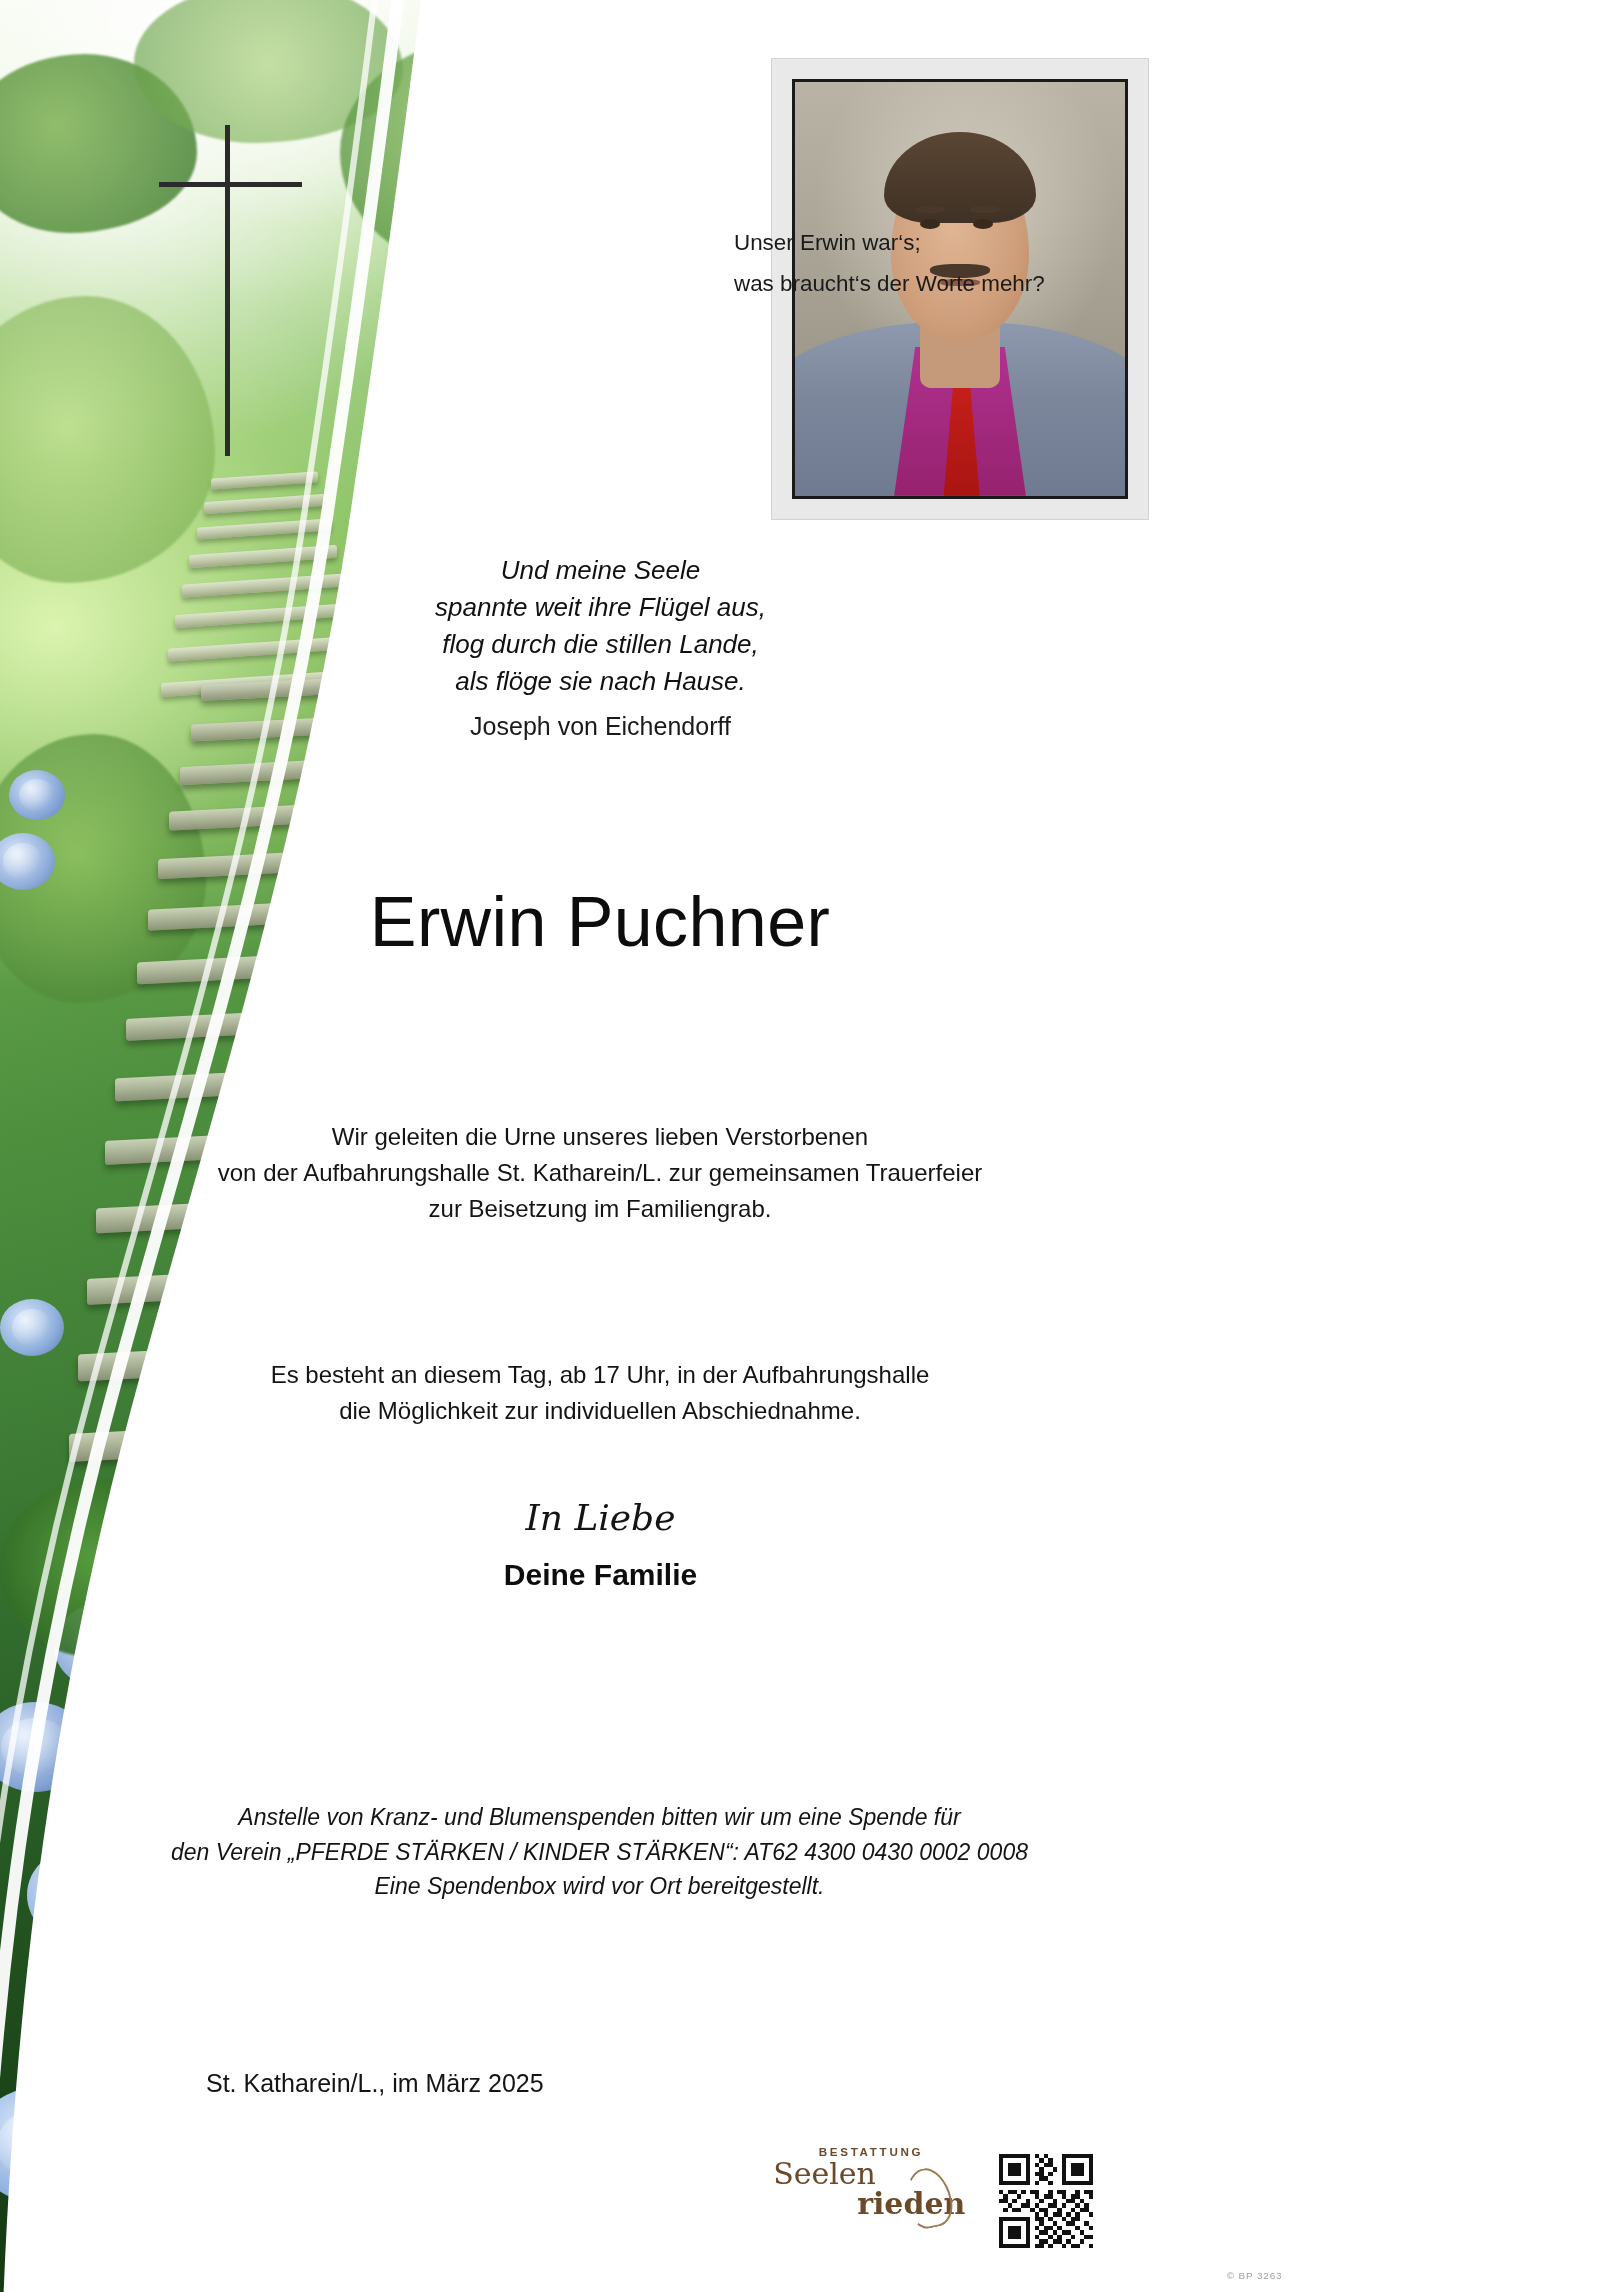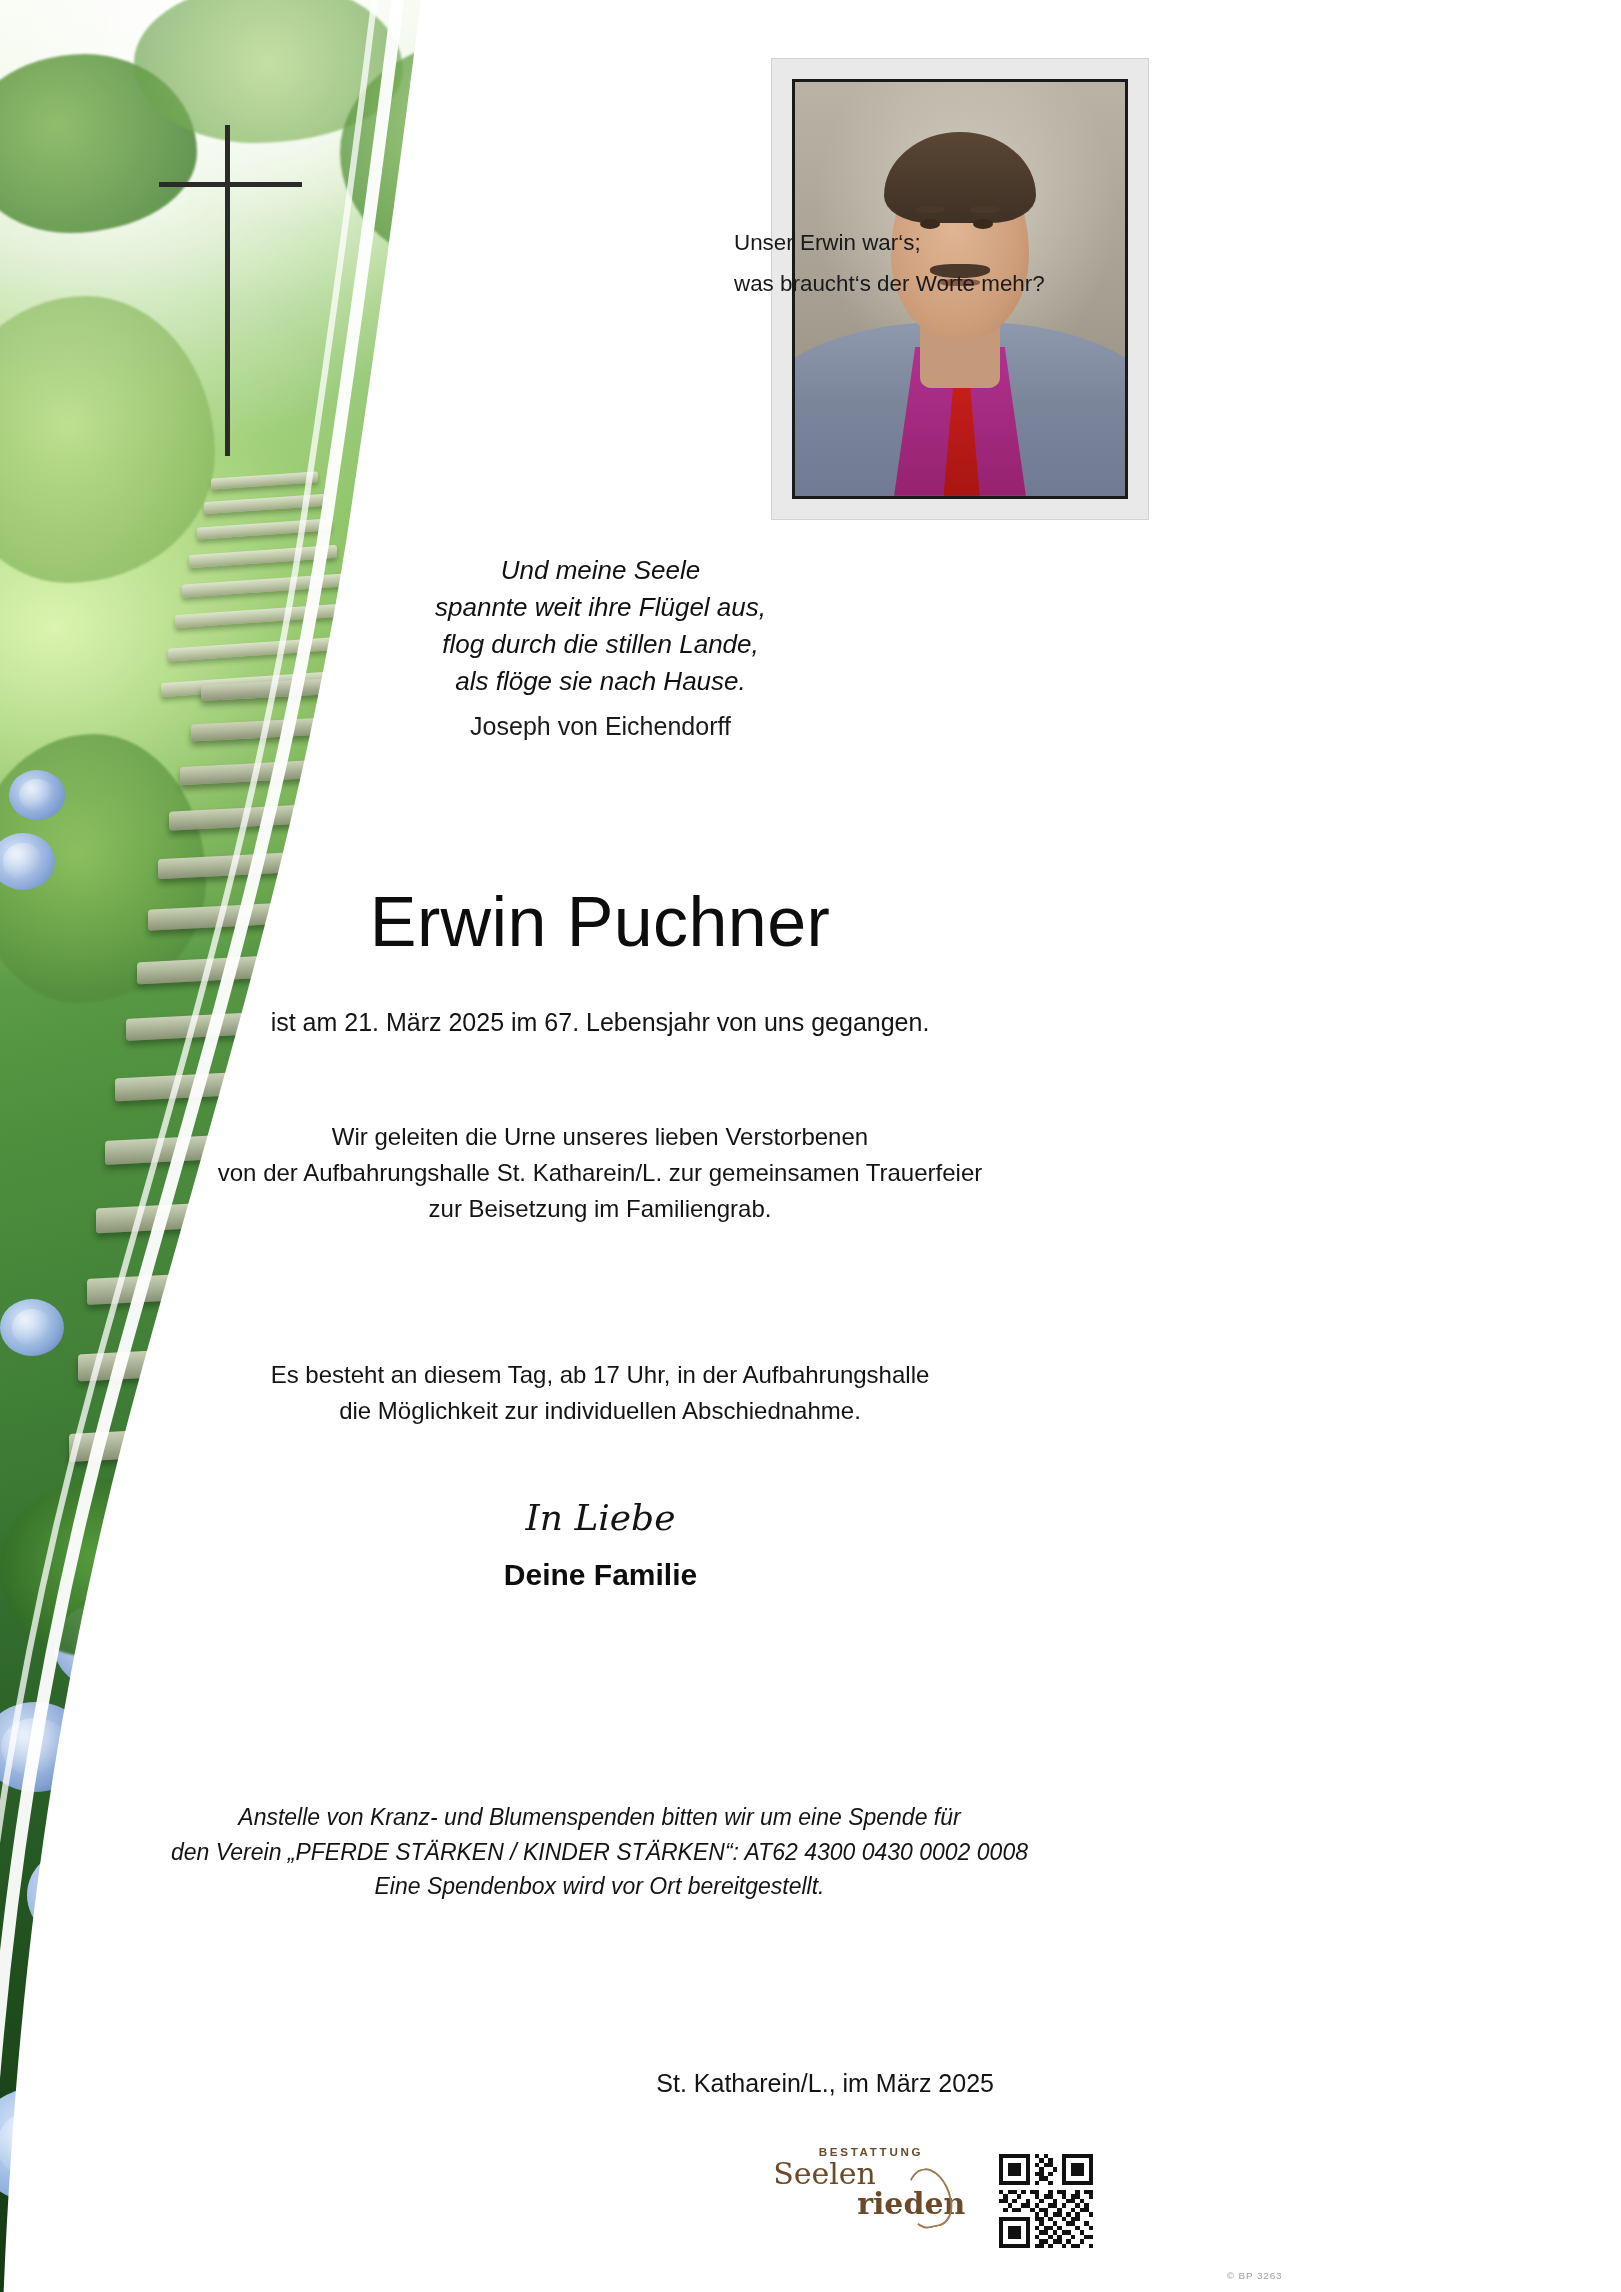--- a/index.html
+++ b/index.html
@@ -375,21 +375,21 @@
     font-size: 23px;
     line-height: 1.5;
     color: #141414;
   }
 
   .place-date {
     position: absolute;
     left: 206px;
     top: 2069px;
     width: 788px;
-    text-align: right;
+    text-align: left;
     font-size: 25px;
     color: #141414;
   }
 
   
   .logo {
     position: absolute;
     left: 766px;
     top: 2145px;
     width: 210px;
@@ -561,21 +561,20 @@
 
   <div class="poem">
     <div>Und meine Seele</div>
     <div>spannte weit ihre Flügel aus,</div>
     <div>flog durch die stillen Lande,</div>
     <div>als flöge sie nach Hause.</div>
   </div>
   <div class="poem-author">Joseph von Eichendorff</div>
 
   <div class="name">Erwin Puchner</div>
-  <div class="name-line">ist am 21. März 2025 im 67. Lebensjahr von uns gegangen.</div>
 
   <div class="para para-funeral">
     <div>Wir geleiten die Urne unseres lieben Verstorbenen</div>
     <div>von der Aufbahrungshalle St. Katharein/L. zur gemeinsamen Trauerfeier</div>
     <div>zur Beisetzung im Familiengrab.</div>
   </div>
 
   <div class="para para-viewing">
     <div>Es besteht an diesem Tag, ab 17 Uhr, in der Aufbahrungshalle</div>
     <div>die Möglichkeit zur individuellen Abschiednahme.</div>

